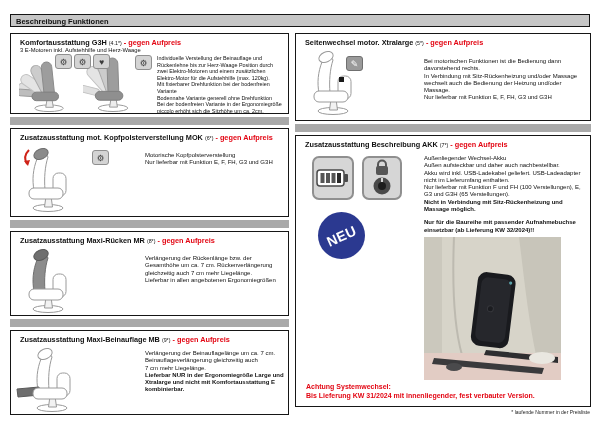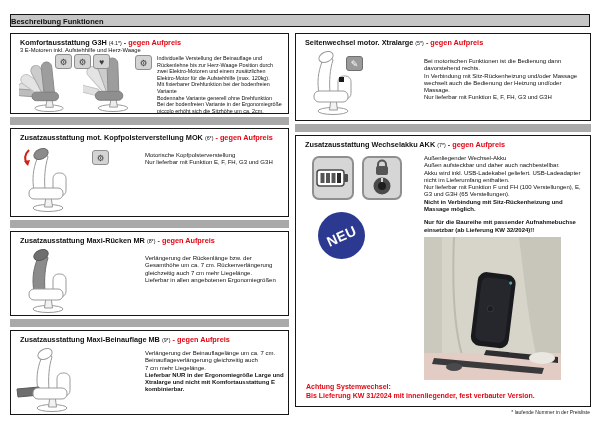--- a/index.html
+++ b/index.html
@@ -1,19 +1,19 @@
 <!DOCTYPE html>
 <html><head>
 <meta charset="utf-8">
 <style>
   html,body{margin:0;padding:0;}
   body{width:600px;height:433px;background:#ffffff;font-family:"Liberation Sans",sans-serif;color:#111;position:relative;overflow:hidden;}
   .page{position:absolute;left:0;top:0;width:600px;height:433px;background:#fff;}
   .titlebar{position:absolute;left:10px;top:14px;width:580px;height:13px;background:#c6c6c6;border:1px solid #151515;
-            font-size:7.5px;font-weight:bold;line-height:13px;box-sizing:border-box;}
+            font-size:7.5px;font-weight:bold;line-height:13px;padding-left:5px;box-sizing:border-box;}
   .box{position:absolute;background:#fff;border:1px solid #161616;box-sizing:border-box;overflow:hidden;}
   .divider{position:absolute;background:#a9a9a9;}
   .head{position:absolute;left:9px;top:4px;right:4px;font-size:7.3px;font-weight:bold;white-space:nowrap;}
   .head .ref{font-size:5.3px;font-weight:normal;}
   .head .red{color:#e30613;margin-top:39px;}
   .subtitle{position:absolute;left:9px;top:13px;font-size:5.8px;}
   .txt{position:absolute;font-size:6px;line-height:7.3px;}
   .txt.small{font-size:5.4px;line-height:6.6px;}
   .txt div{margin:0;}
   .txt .b{font-weight:bold;}
@@ -191,21 +191,21 @@
       <div>Bei motorischen Funktionen ist die Bedienung dann davorstehend rechts.</div>
       <div>In Verbindung mit Sitz-Rückenheizung und/oder Massage wechselt auch die Bedienung der Heizung und/oder Massage.</div>
       <div>Nur lieferbar mit Funktion E, F, FH, G3 und G3H</div>
     </div>
   </section>
 
   <div class="divider" style="left:295px;top:124px;width:296px;height:8px;"></div>
 
   <section class="box" style="left:295px;top:135px;width:296px;height:272px;">
     <div class="head">
-      <span>Zusatzausstattung Wechselakku AKK</span>
+      <span>Zusatzausstattung Beschreibung AKK</span>
       <span class="ref">(7*)</span>
       <span class="red">- gegen Aufpreis</span>
     </div>
 
     <div class="bigicon" style="left:16px;top:20px;width:42px;height:44px;">
       <svg width="38" height="40" viewBox="0 0 38 40">
         <rect x="3" y="12" width="27" height="16" rx="3" fill="#fff" stroke="#4a4a4a" stroke-width="1.5"></rect>
         <rect x="30" y="16" width="4" height="8" rx="1" fill="#4a4a4a"></rect>
         <rect x="6.5" y="15" width="4" height="10" fill="#555"></rect>
         <rect x="12" y="15" width="4" height="10" fill="#555"></rect>

